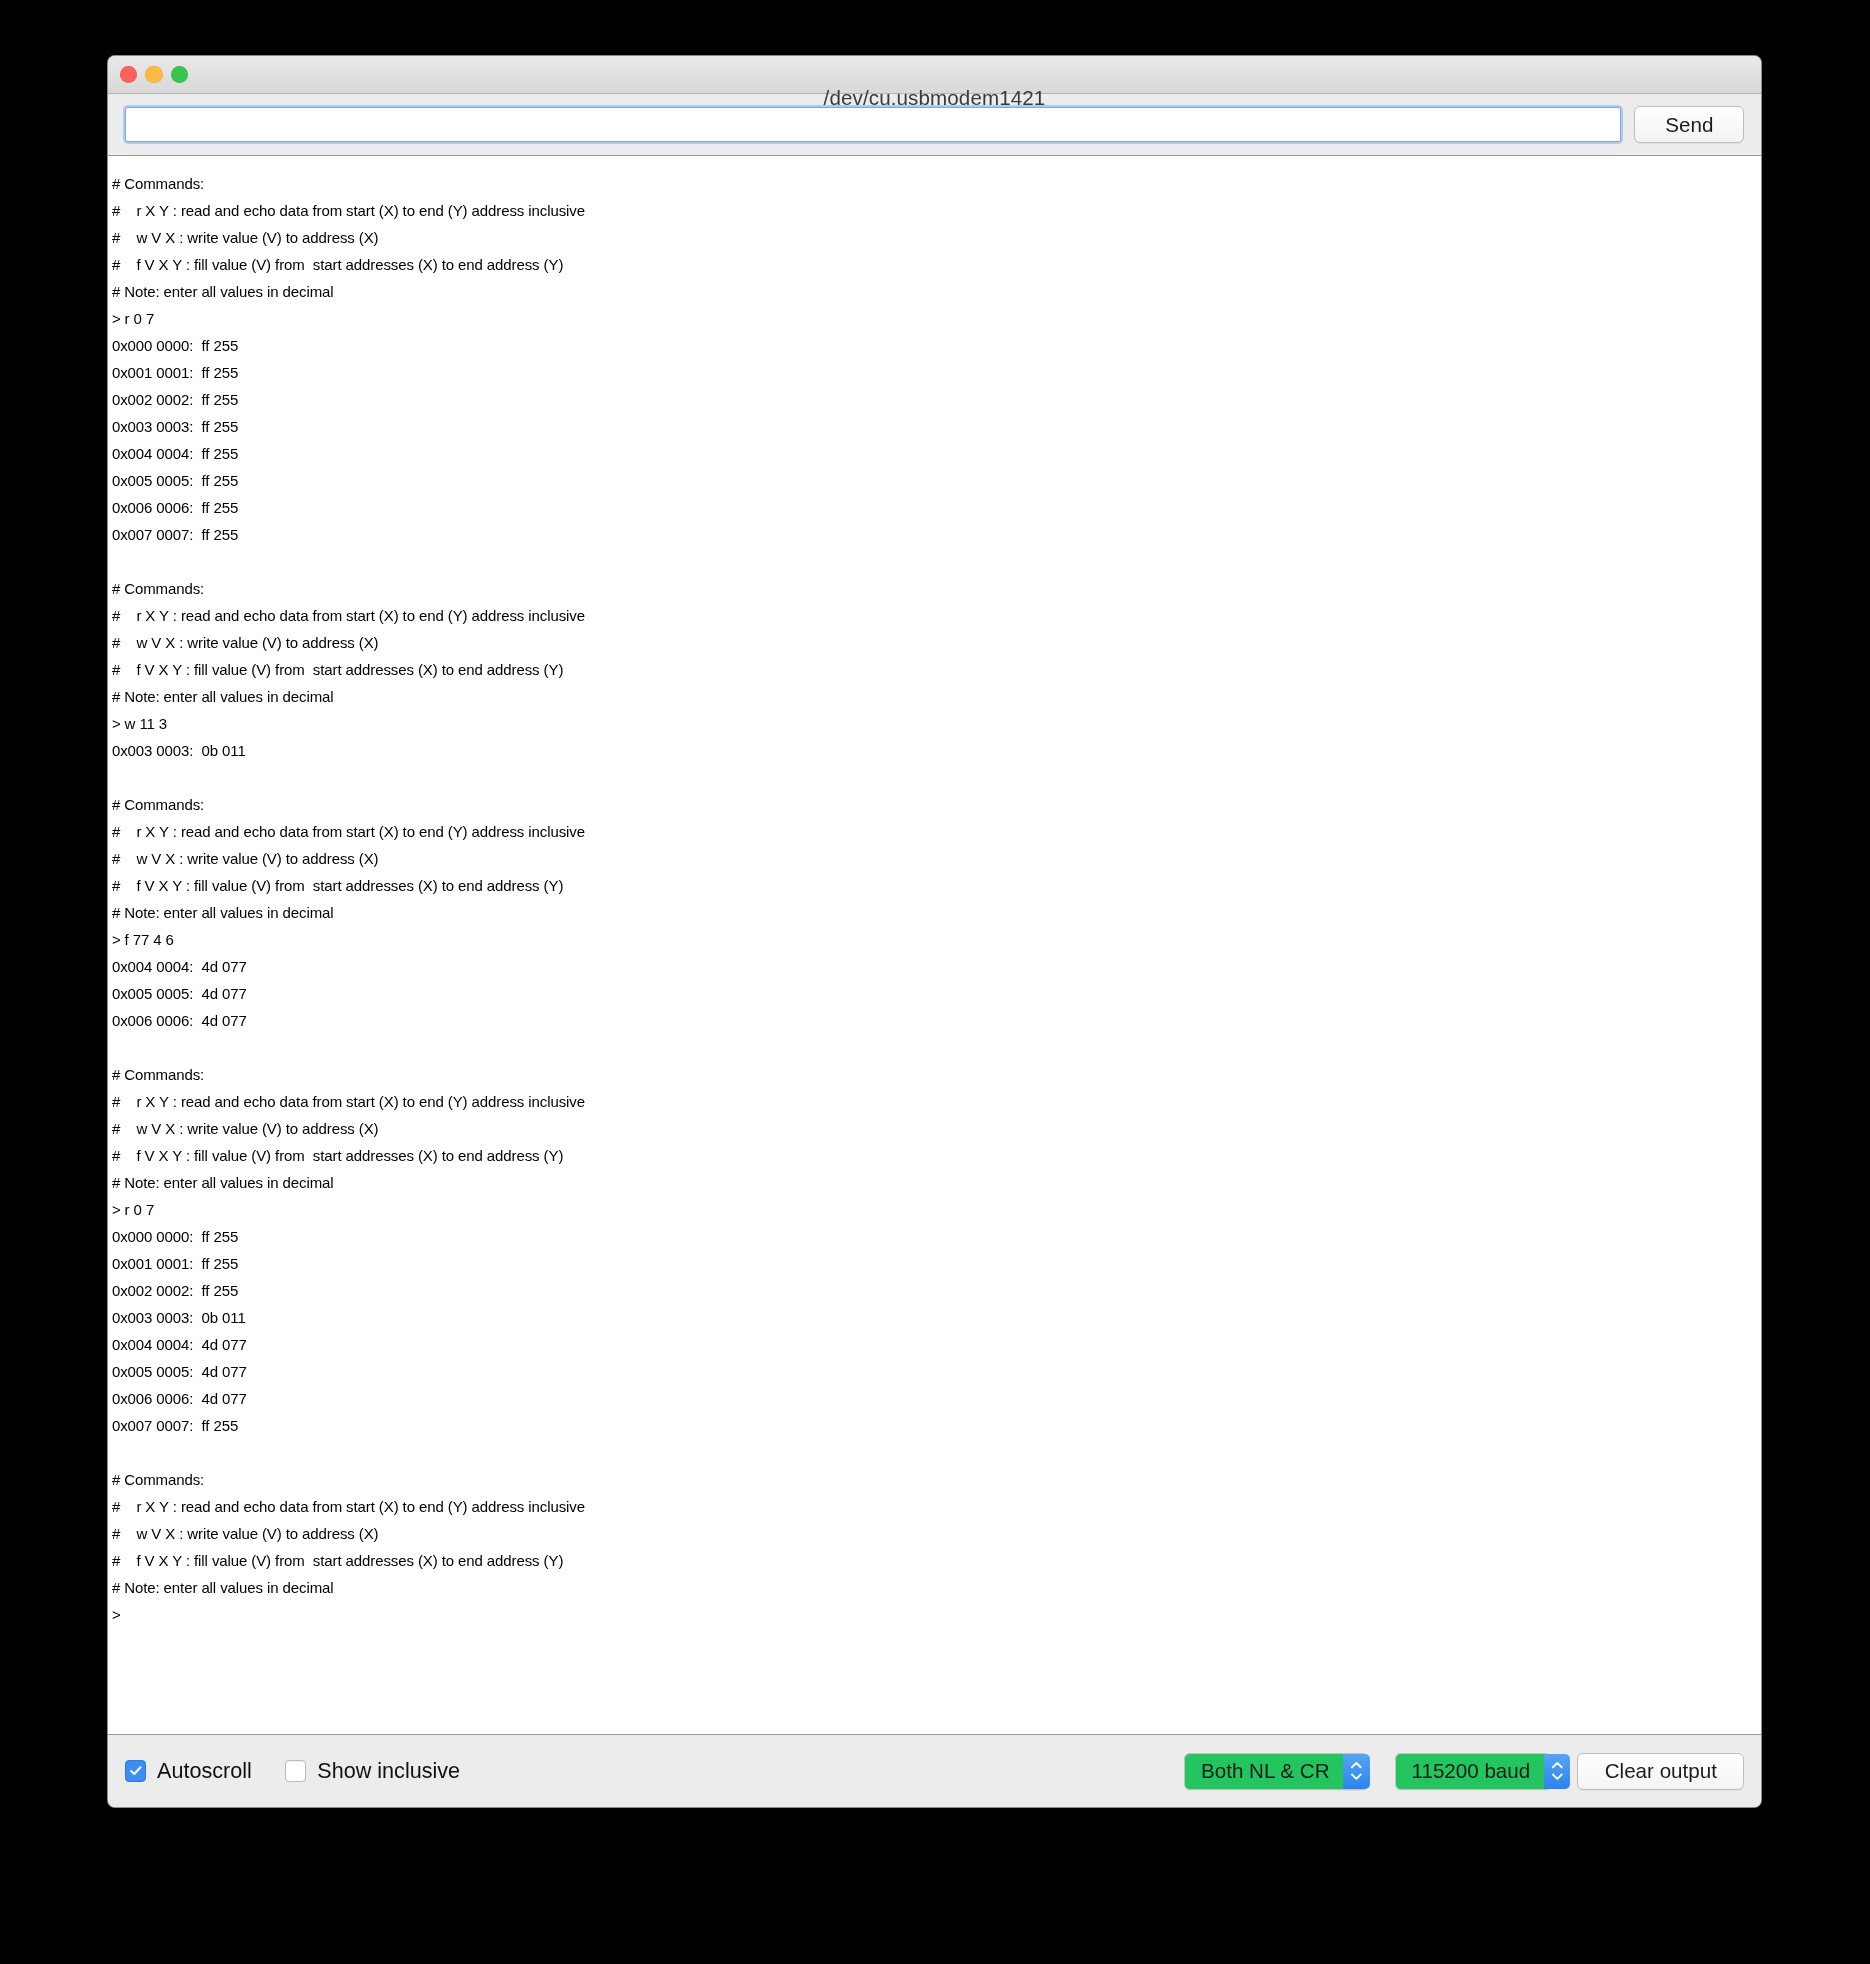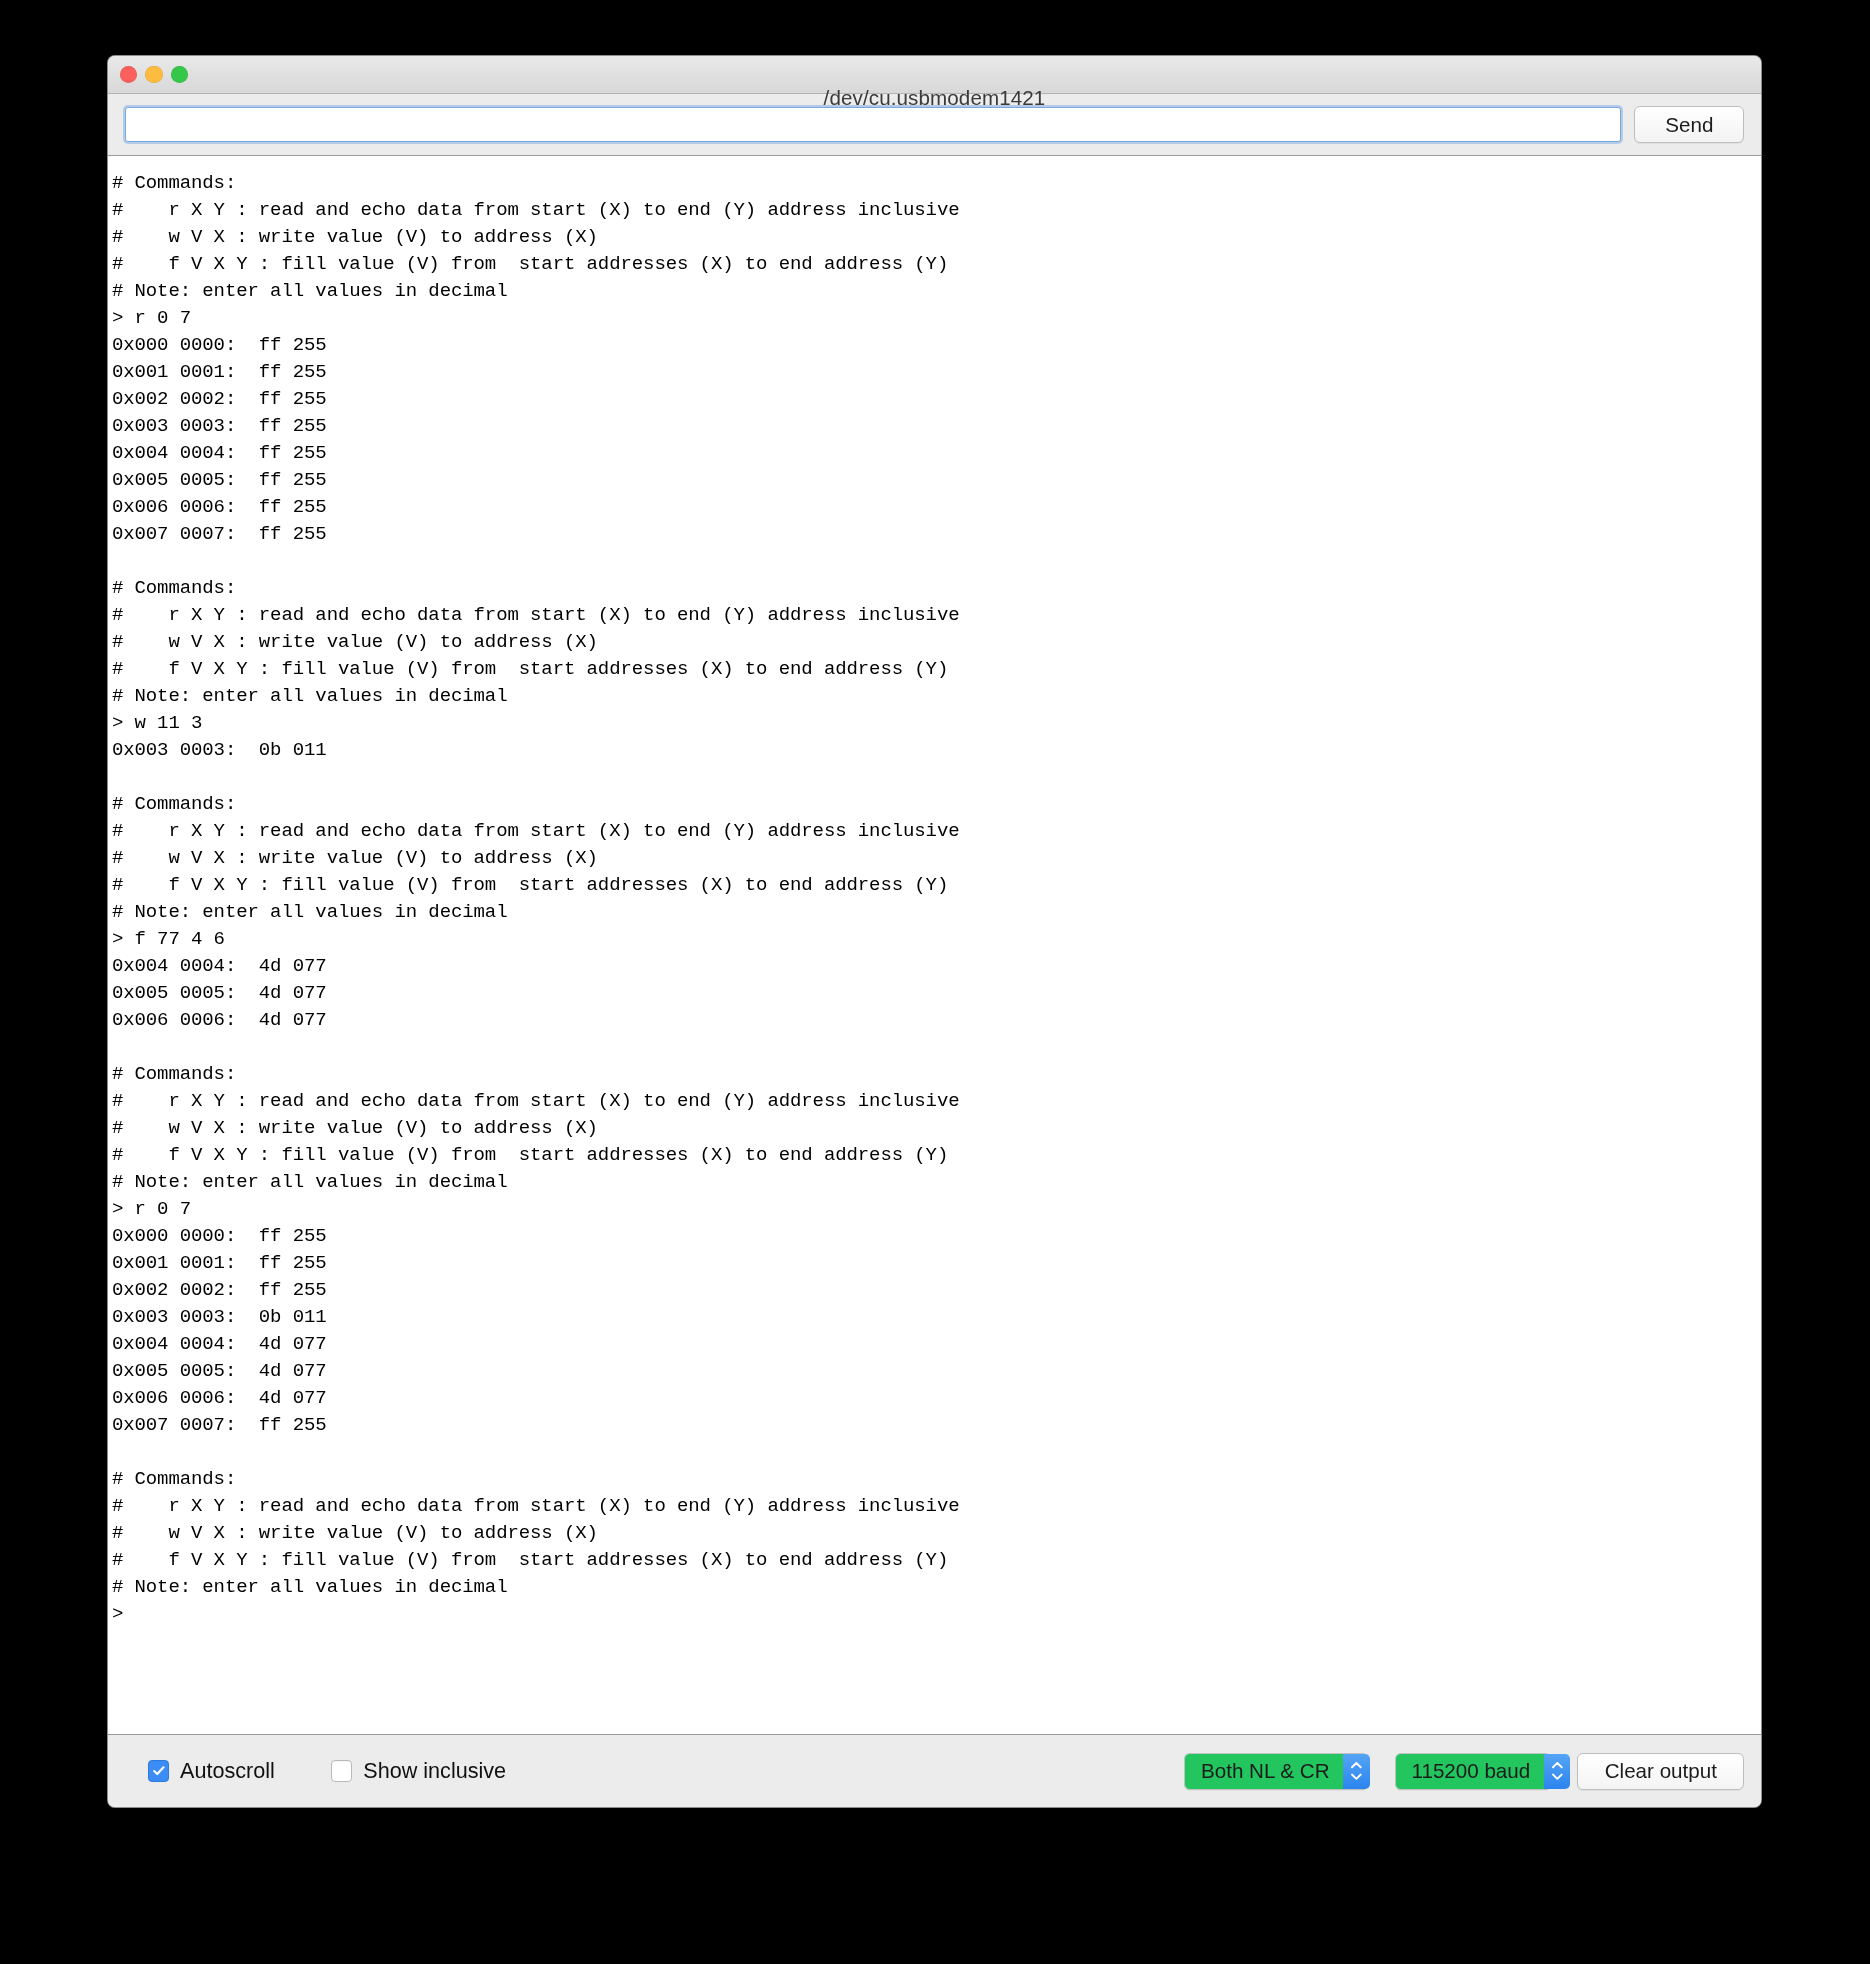--- a/index.html
+++ b/index.html
@@ -112,22 +112,22 @@
     border-top: 1px solid #9a9a9a;
     border-bottom: 1px solid #9a9a9a;
     overflow: hidden;
     position: relative;
   }
   .console {
     position: absolute;
     left: 0; top: 0; right: 0; bottom: 0;
     padding: 13.7px 0 0 3.9px;
     margin: 0;
-    font-family: Liberation Mono, monospace;
-    font-size: 19px;
+    font-family: Liberation Sans, sans-serif;
+    font-size: 15px;
     line-height: 27px;
     color: #000000;
     white-space: pre;
     overflow: auto;
     letter-spacing: -0.1px;
   }
 
   
   .bottombar {
     flex: 0 0 72px;
@@ -135,21 +135,20 @@
     display: flex;
     align-items: center;
     padding: 0 16.7px;
     gap: 0;
   }
   .chkgroup {
     display: flex;
     align-items: center;
     gap: 10.8px;
     margin-right: 33px;
-    margin-left: 23px;
   }
   .chk {
     width: 21.6px;
     height: 21.6px;
     border-radius: 3.9px;
     box-sizing: border-box;
     display: inline-flex;
     align-items: center;
     justify-content: center;
     flex: 0 0 auto;

